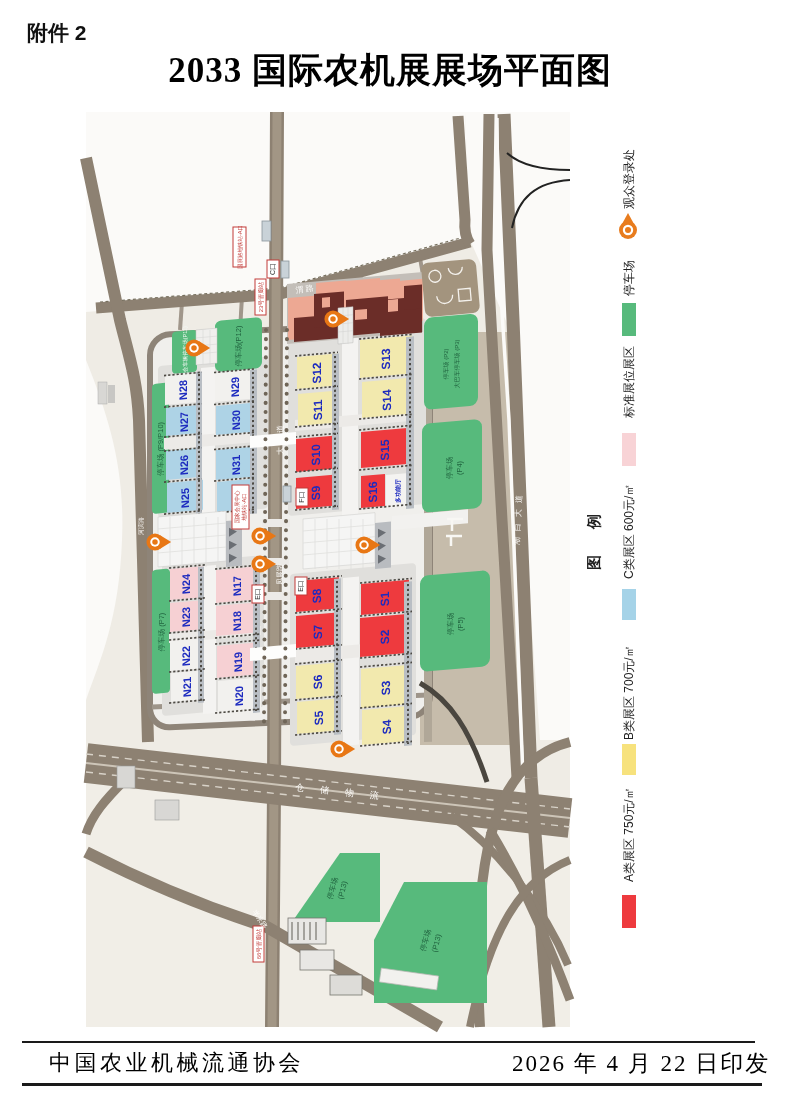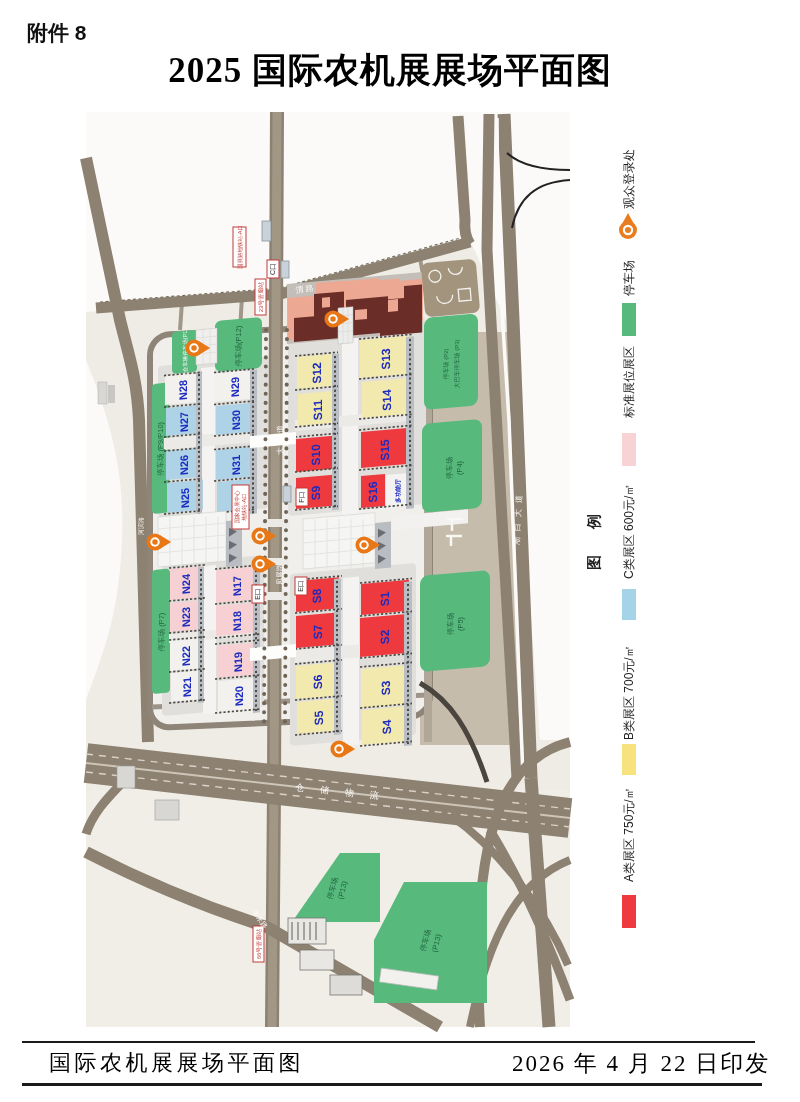--- a/index.html
+++ b/index.html
@@ -3,23 +3,23 @@
 <meta charset="utf-8">
 <style>
   html,body{margin:0;padding:0;background:#fff;}
   body{width:800px;height:1102px;position:relative;font-family:"Liberation Sans",sans-serif;overflow:hidden;}
   .serif{font-family:"Liberation Serif",serif;}
   .abs{position:absolute;white-space:nowrap;}
 </style>
 </head>
 <body>
 
-<div class="abs" style="left:27px;top:19px;font-size:21px;font-weight:bold;color:#111;">附件 8</div>
-
-<div class="abs serif" style="left:0;top:47px;width:780px;text-align:center;font-size:35px;font-weight:bold;color:#000;letter-spacing:1px;">2025 国际农机展展场平面图</div>
+<div class="abs" style="left:27px;top:19px;font-size:21px;font-weight:bold;color:#111;">附件 2</div>
+
+<div class="abs serif" style="left:0;top:47px;width:780px;text-align:center;font-size:35px;font-weight:bold;color:#000;letter-spacing:1px;">2033 国际农机展展场平面图</div>
 
 <svg class="abs" style="left:0;top:0;" width="800" height="1102" viewBox="0 0 800 1102">
 
   <rect x="86" y="112" width="484" height="915" fill="#efece5"></rect>
 
   <polygon points="86,112 465,112 470,238 460,247 276,297 86,312" fill="#fbfaf8"></polygon>
 
   <polygon points="465,112 570,112 570,740 540,740 510,330 470,240" fill="#fbfaf8"></polygon>
 
   <path d="M86,360 C110,420 125,470 122,540 C119,620 100,660 86,700 Z" fill="#fbfaf8"></path>
@@ -514,17 +514,17 @@
       <path d="M6,-6 L17,0 L6,6 z" fill="#e87c1e"></path>
       <circle r="5.2" fill="#fff"></circle>
       <circle r="3" fill="#e87c1e"></circle>
     </svg>
 
   <div class="abs" style="left:721px;top:36px;font-size:12px;color:#222;">观众登录处</div>
 </div>
 
 <div class="abs" style="left:22px;top:1041px;width:733px;height:2px;background:#1a1a1a;"></div>
 
-<div class="abs serif" style="left:49px;top:1048px;font-size:22px;color:#000;letter-spacing:3.5px;">国际农机展展场平面图</div>
+<div class="abs serif" style="left:49px;top:1048px;font-size:22px;color:#000;letter-spacing:3.5px;">中国农业机械流通协会</div>
 
 <div class="abs serif" style="left:481px;top:1048px;font-size:23px;color:#000;letter-spacing:2px;margin-left:31px;">2026 年 4 月 22 日印发</div>
 
 <div class="abs" style="left:22px;top:1083px;width:740px;height:2.5px;background:#1a1a1a;"></div>
 
 </body></html>

